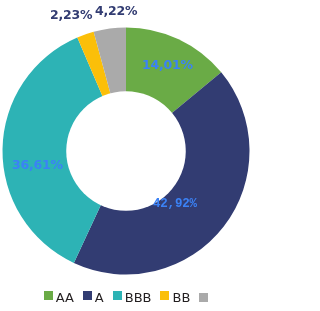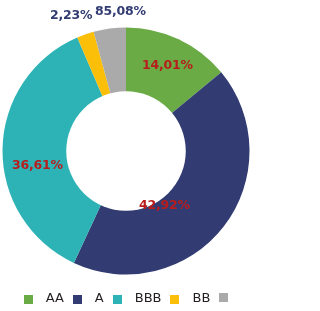--- a/index.html
+++ b/index.html
@@ -27,62 +27,62 @@
     position: absolute;
     left: 0;
     top: 0;
     width: 252px;
     height: 282px;
     display: block;
   }
 
   .slice-label-inside {
     position: absolute;
-    color: #b91c1c;
+    color: #3b82f6;
     font-size: 12.5px;
     font-weight: bold;
     white-space: nowrap;
     letter-spacing: -0.2px;
     pointer-events: none;
   }
 
   .slice-label-outside {
     position: absolute;
     color: #323C72;
     font-size: 12.5px;
     font-weight: bold;
     white-space: nowrap;
     letter-spacing: -0.2px;
     pointer-events: none;
   }
 
   #label-aa   { left: 142px; top: 57px; }
-  #label-a    { left: 139px; top: 197px; }
+  #label-a    { left: 153px; top: 197px; font-family: Liberation Mono, monospace; }
   #label-bbb  { left: 12px;  top: 137px; margin-top: 20px; }
   #label-bb   { left: 38px;  top: 7px; margin-left: 12px; }
   #label-caixa{ left: 95px;  top: 3px; }
 
   #legend {
     position: absolute;
     left: 0;
     top: 284px;
     width: 252px;
     height: 27px;
     display: flex;
     flex-direction: row;
     align-items: center;
     justify-content: center;
     gap: 9px;
   }
 
   .legend-item {
     display: flex;
     flex-direction: row;
-    align-items: flex-end;
-    gap: 13px;
+    align-items: flex-start;
+    gap: 3px;
   }
 
   .legend-swatch {
     width: 9px;
     height: 9px;
     flex: 0 0 auto;
     display: block;
   }
 
   .legend-text {
@@ -110,21 +110,21 @@
   </svg>
 
   <div class="slice-label-inside" id="label-aa">14,01%</div>
 
   <div class="slice-label-inside" id="label-a">42,92%</div>
 
   <div class="slice-label-inside" id="label-bbb">36,61%</div>
 
   <div class="slice-label-outside" id="label-bb">2,23%</div>
 
-  <div class="slice-label-outside" id="label-caixa">85,08%</div>
+  <div class="slice-label-outside" id="label-caixa">4,22%</div>
 
 </div>
 
 <div id="legend">
     <div class="legend-item">
       <span class="legend-swatch" style="background: rgb(106, 171, 70);"></span>
       <span class="legend-text">AA</span>
     </div>
     <div class="legend-item">
       <span class="legend-swatch" style="background: rgb(50, 60, 114);"></span>

